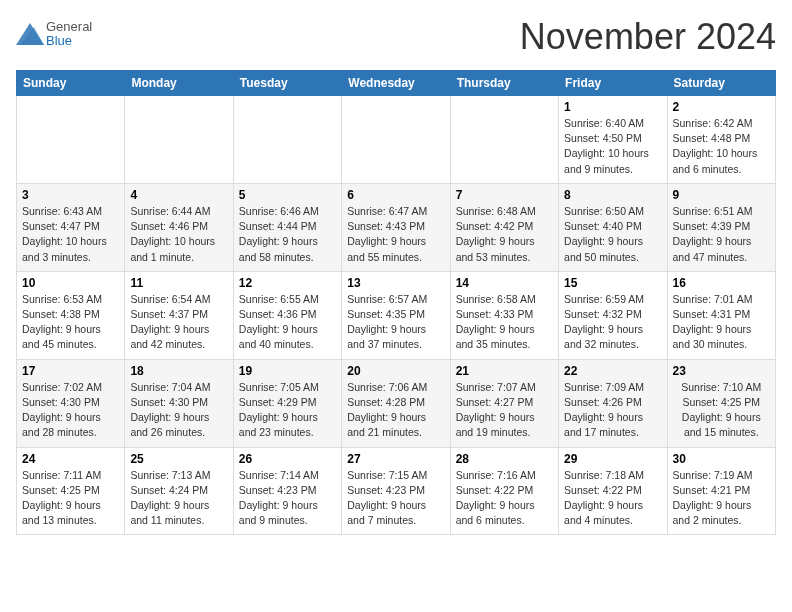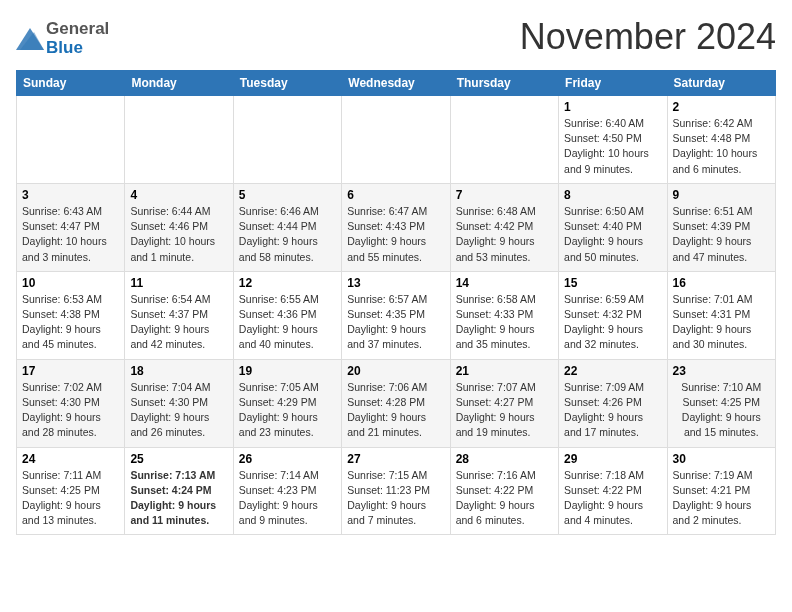--- a/index.html
+++ b/index.html
@@ -15,22 +15,22 @@
       justify-content: space-between;
       align-items: flex-start;
       margin-bottom: 12px;
     }
     .logo {
       display: flex;
       align-items: center;
       margin-top: 4px;
     }
     .logo-text {
-      font-size: 17px;
-      font-weight: bold;
+      font-size: 13px;
+      font-weight: normal;
       line-height: 1.1;
     }
     .logo-general { color: #555; }
     .logo-blue { color: #1a6fb5; }
     .logo-icon {
       width: 28px;
       height: 22px;
       margin-right: 2px;
     }
     .title-area {
@@ -276,34 +276,34 @@
       </tr>
       <tr>
         <td>
           <span class="day-number">24</span>
           <div class="day-info" style="white-space: pre-line;">Sunrise: 7:11 AM
 Sunset: 4:25 PM
 Daylight: 9 hours and 13 minutes.</div>
         </td>
         <td>
           <span class="day-number">25</span>
-          <div class="day-info" style="white-space: pre-line; font-weight: bold;">Sunrise: 7:13 AM
+          <div class="day-info" style="white-space: pre-line;">Sunrise: 7:13 AM
 Sunset: 4:24 PM
 Daylight: 9 hours and 11 minutes.</div>
         </td>
         <td>
           <span class="day-number">26</span>
           <div class="day-info" style="white-space: pre-line;">Sunrise: 7:14 AM
 Sunset: 4:23 PM
 Daylight: 9 hours and 9 minutes.</div>
         </td>
         <td>
           <span class="day-number">27</span>
           <div class="day-info" style="white-space: pre-line;">Sunrise: 7:15 AM
-Sunset: 11:23 PM
+Sunset: 4:23 PM
 Daylight: 9 hours and 7 minutes.</div>
         </td>
         <td>
           <span class="day-number">28</span>
           <div class="day-info" style="white-space: pre-line;">Sunrise: 7:16 AM
 Sunset: 4:22 PM
 Daylight: 9 hours and 6 minutes.</div>
         </td>
         <td>
           <span class="day-number">29</span>

